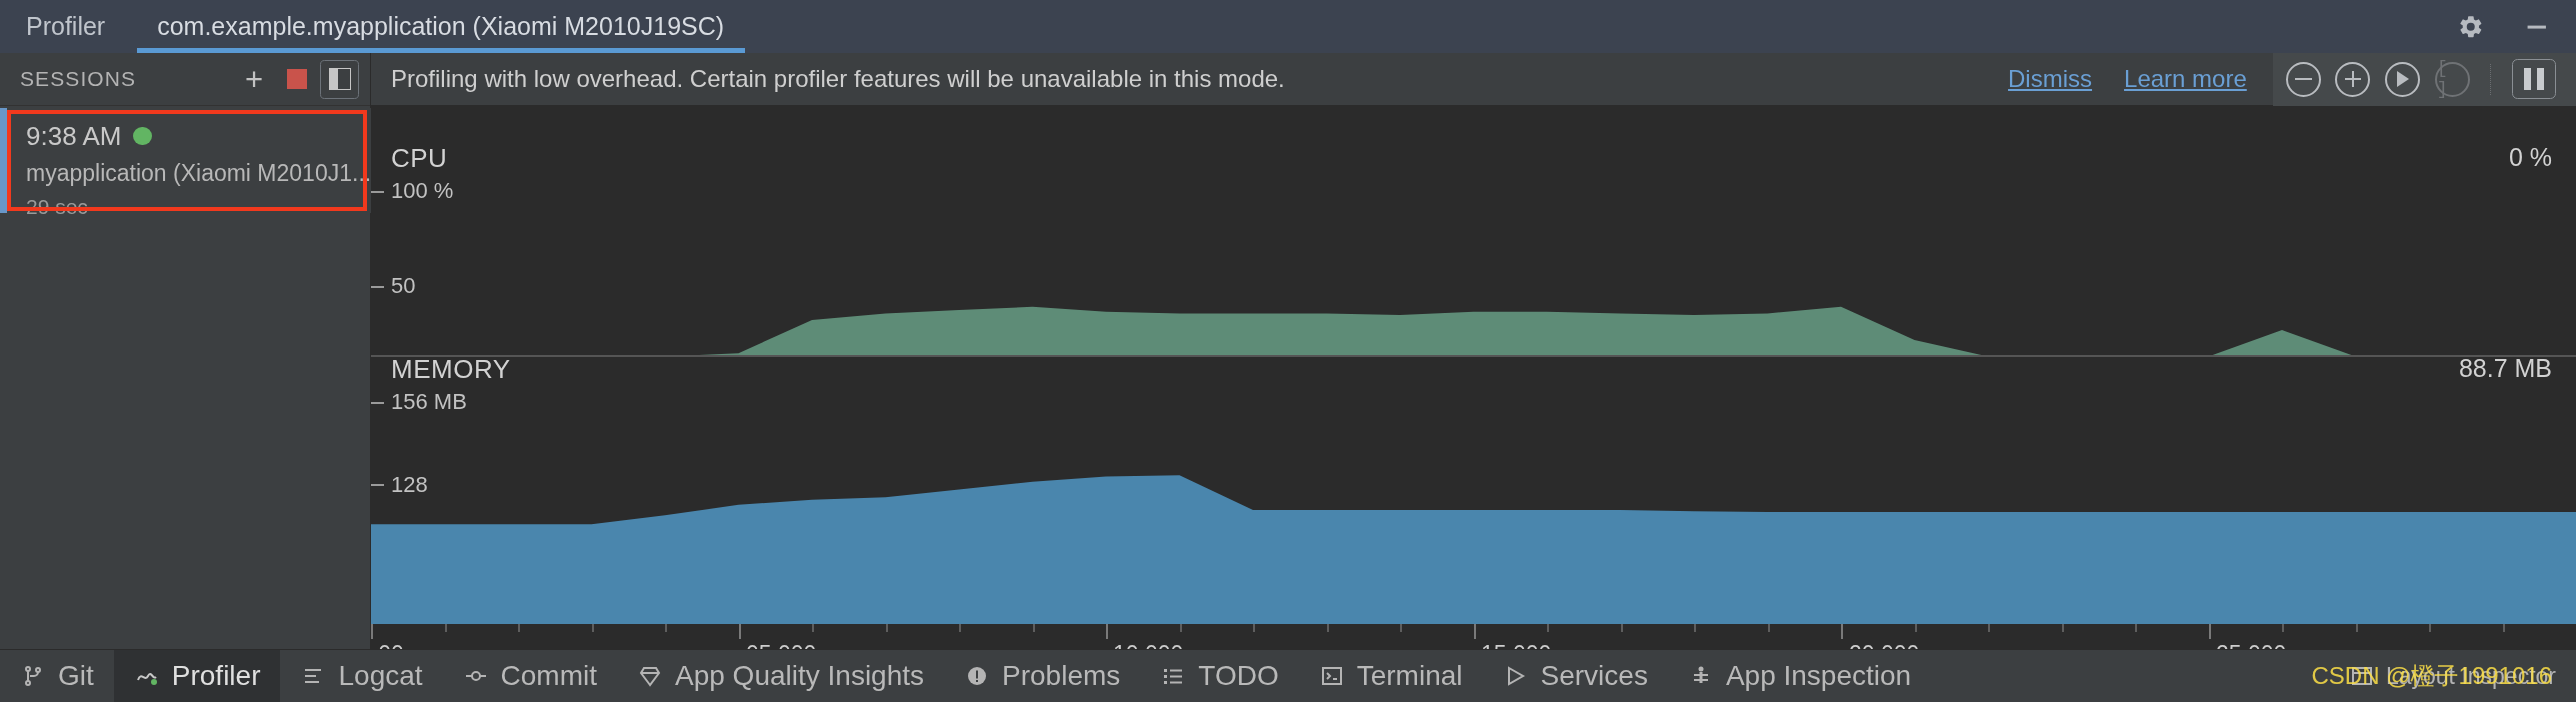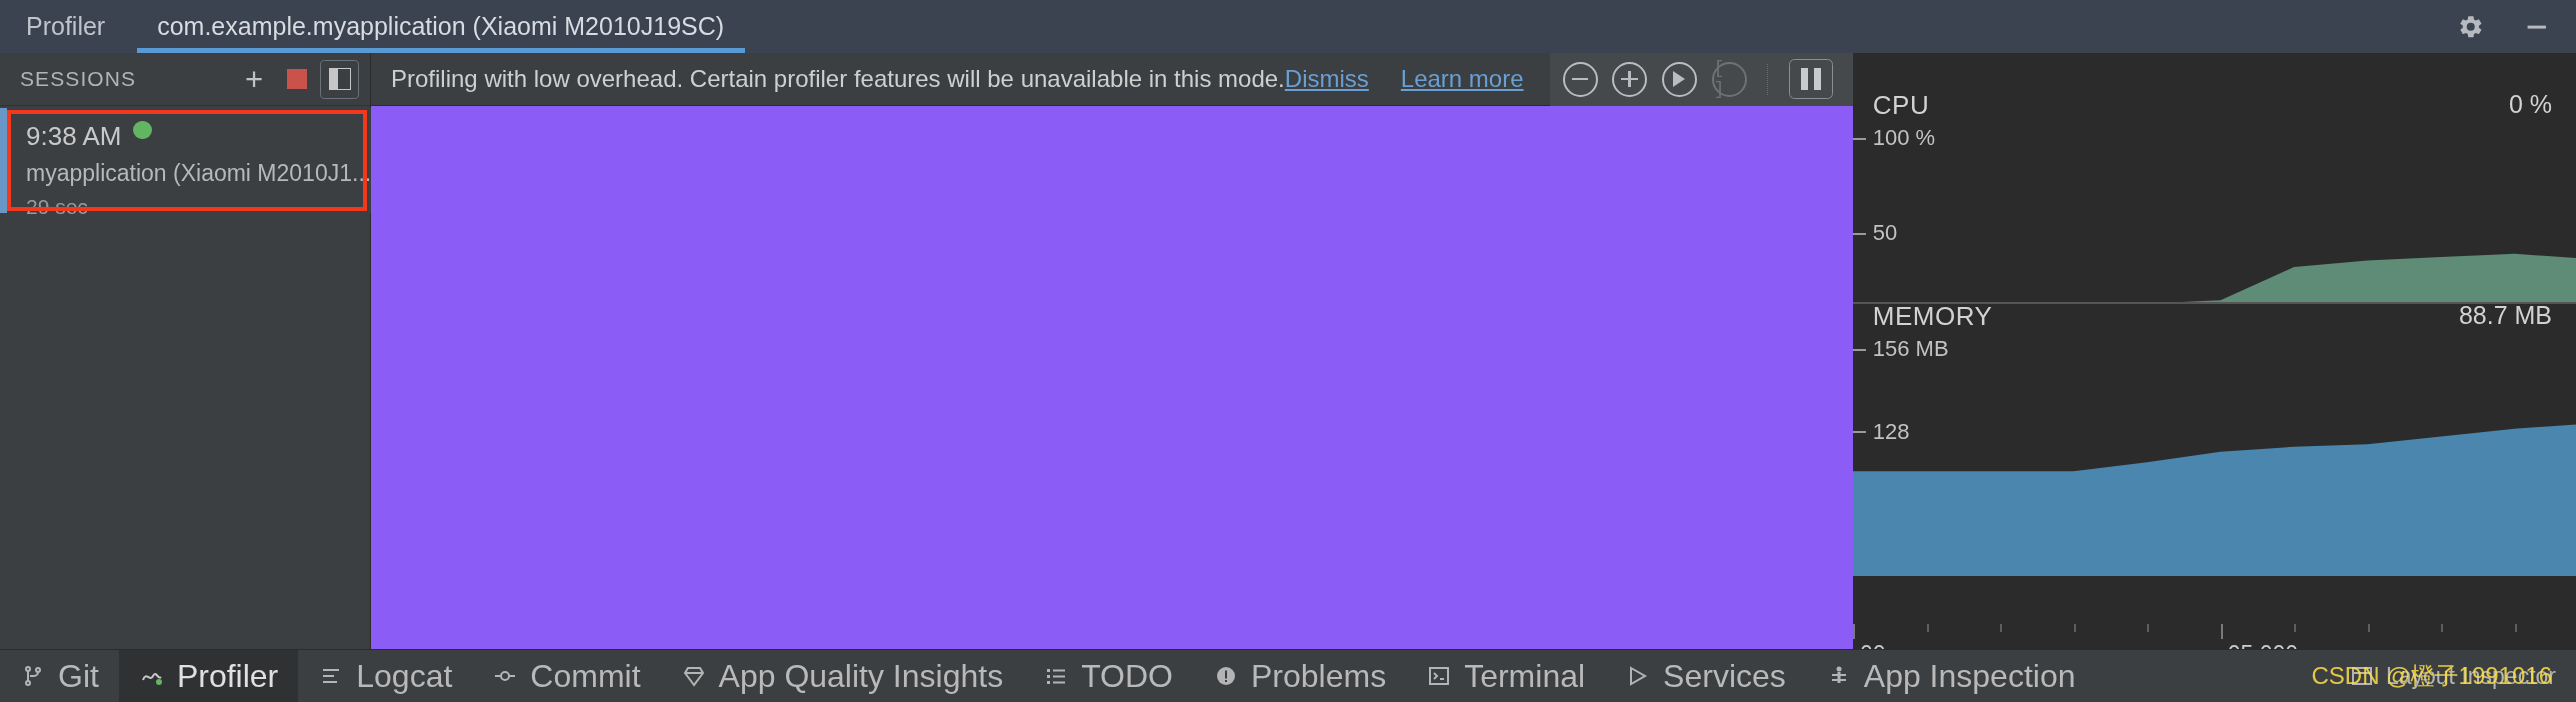--- a/index.html
+++ b/index.html
@@ -60,28 +60,28 @@
 
   .sessions-list { flex: 1; position: relative; background: #3c3f41; }
   .session-item {
     position: absolute; top: 1.8px; left: 0; width: 371px; height: 105px;
     background: #3c3f41; cursor: pointer;
   }
   .session-sel-bar { position: absolute; left: 0; top: 0; width: 7.3px; height: 105px; background: #6897c8; }
   .session-hl { position: absolute; left: 7.3px; top: 1.8px; width: 360px; height: 101px;
                 border: 4.6px solid #f2391d; pointer-events: none; }
   .session-inner { position: absolute; left: 26px; top: 13px; width: 321px; }
-  .sess-time-row { display: flex; gap: 12px; }
+  .sess-time-row { display: flex; align-items: center; gap: 12px; }
   .sess-time { font-size: 26px; color: #c9c9c9; }
   .sess-dot { width: 18.4px; height: 18.4px; border-radius: 50%; background: #62b563; display:block; }
   .sess-sub { font-size: 23px; color: #b8b8b8; margin-top: 8.3px; white-space: nowrap; }
   .sess-dur { font-size: 21px; color: #9a9a9a; margin-top: 8.3px; }
 
   
-  .content { flex: 1; display: flex; flex-direction: row; background: #8b5cf6; }
+  .content { flex: 1; display: flex; flex-direction: column; background: #4c1d95; }
 
   .notice {
     height: 53px; background: #3c3f41; display: flex; align-items: center;
     padding: 0 0 0 20px; border-bottom: 0.9px solid #2b2b2b;
   }
   .notice-text { font-size: 24px; color: #cfcfcf; white-space: nowrap; }
   .notice-spacer { flex: 1; }
   .notice-links { display: flex; align-items: center; gap: 32px; padding-right: 26px; }
   .lnk { font-size: 24px; color: #6a9fd4; text-decoration: underline; cursor: pointer; white-space: nowrap; }
   .zoom-group {
@@ -130,21 +130,21 @@
                     background: #5a5d5f; border-radius: 4.6px; }
 
   
   .statusbar {
     position: absolute; bottom: 0; left: 0; width: 2576px; height: 53px;
     background: #3c3f41; border-top: 0.9px solid #2b2b2b;
     display: flex; align-items: center;
   }
   .sb-item {
     display: flex; align-items: center; gap: 12px; height: 53px;
-    padding: 0 20px; font-size: 32px; color: #b9b9b9; cursor: pointer; white-space: nowrap;
+    padding: 0 20px; font-size: 28px; color: #b9b9b9; cursor: pointer; white-space: nowrap;
   }
   .sb-item.active { background: #2f3133; color: #e0e0e0; }
   .sb-spacer { flex: 1; }
   .sb-right { display: flex; align-items: center; padding-right: 20px; position: relative; }
   .layout-insp { font-size: 23px; color: #b4b4b4; display: flex; align-items: center; gap: 11px; }
   .watermark {
     position: absolute; right: 24px; top: 50%; transform: translateY(-50%);
     font-size: 24px; color: #fde047; opacity: 0.85; white-space: nowrap;
     pointer-events: none;
   }
@@ -355,39 +355,39 @@
             <svg width="24" height="24" viewBox="0 0 24 24" fill="none" stroke="#b4b4b4" stroke-width="2">
               <path d="M12 21 3 9l3-5h12l3 5-9 12z"></path>
               <path d="M3 9h18"></path>
             </svg>
           </span>
           <span>App Quality Insights</span>
         </div>
         <div class="sb-item">
           <span class="ico-s">
             <svg width="24" height="24" viewBox="0 0 24 24" fill="#b4b4b4">
+              <circle cx="12" cy="12" r="9"></circle>
+              <rect x="11" y="6.5" width="2" height="8" fill="#3c3f41"></rect>
+              <rect x="11" y="16" width="2" height="2" fill="#3c3f41"></rect>
+            </svg>
+          </span>
+          <span>Problems</span>
+        </div>
+        <div class="sb-item">
+          <span class="ico-s">
+            <svg width="24" height="24" viewBox="0 0 24 24" fill="#b4b4b4">
               <rect x="3" y="5" width="3" height="3"></rect>
               <rect x="3" y="11" width="3" height="3"></rect>
               <rect x="3" y="17" width="3" height="3"></rect>
               <rect x="9" y="5.5" width="12" height="2"></rect>
               <rect x="9" y="11.5" width="12" height="2"></rect>
               <rect x="9" y="17.5" width="12" height="2"></rect>
             </svg>
           </span>
           <span>TODO</span>
-        </div>
-        <div class="sb-item">
-          <span class="ico-s">
-            <svg width="24" height="24" viewBox="0 0 24 24" fill="#b4b4b4">
-              <circle cx="12" cy="12" r="9"></circle>
-              <rect x="11" y="6.5" width="2" height="8" fill="#3c3f41"></rect>
-              <rect x="11" y="16" width="2" height="2" fill="#3c3f41"></rect>
-            </svg>
-          </span>
-          <span>Problems</span>
         </div>
         <div class="sb-item">
           <span class="ico-s">
             <svg width="24" height="24" viewBox="0 0 24 24" fill="none" stroke="#b4b4b4" stroke-width="2">
               <rect x="3" y="4" width="18" height="16"></rect>
               <path d="M7 9l3 3-3 3M13 15h4"></path>
             </svg>
           </span>
           <span>Terminal</span>
         </div>

